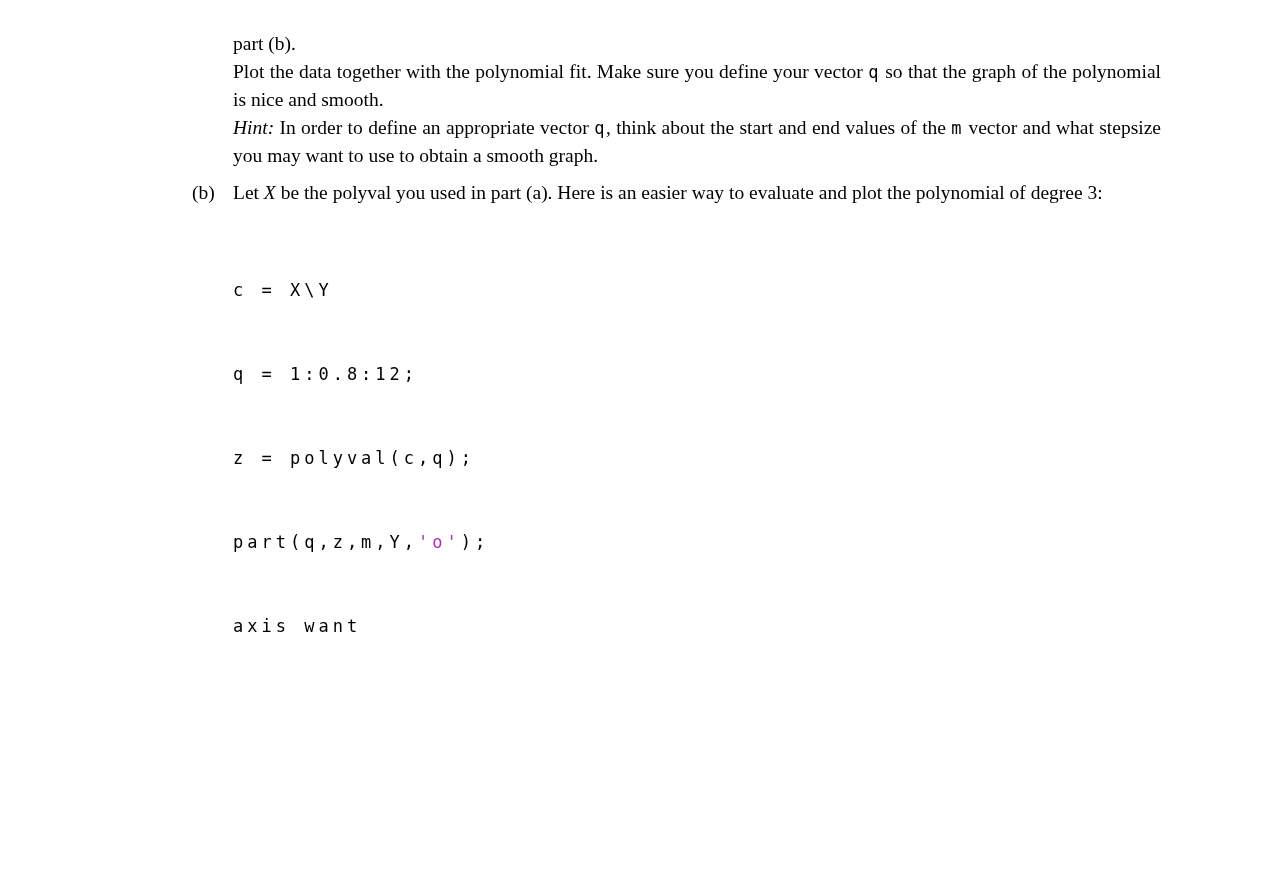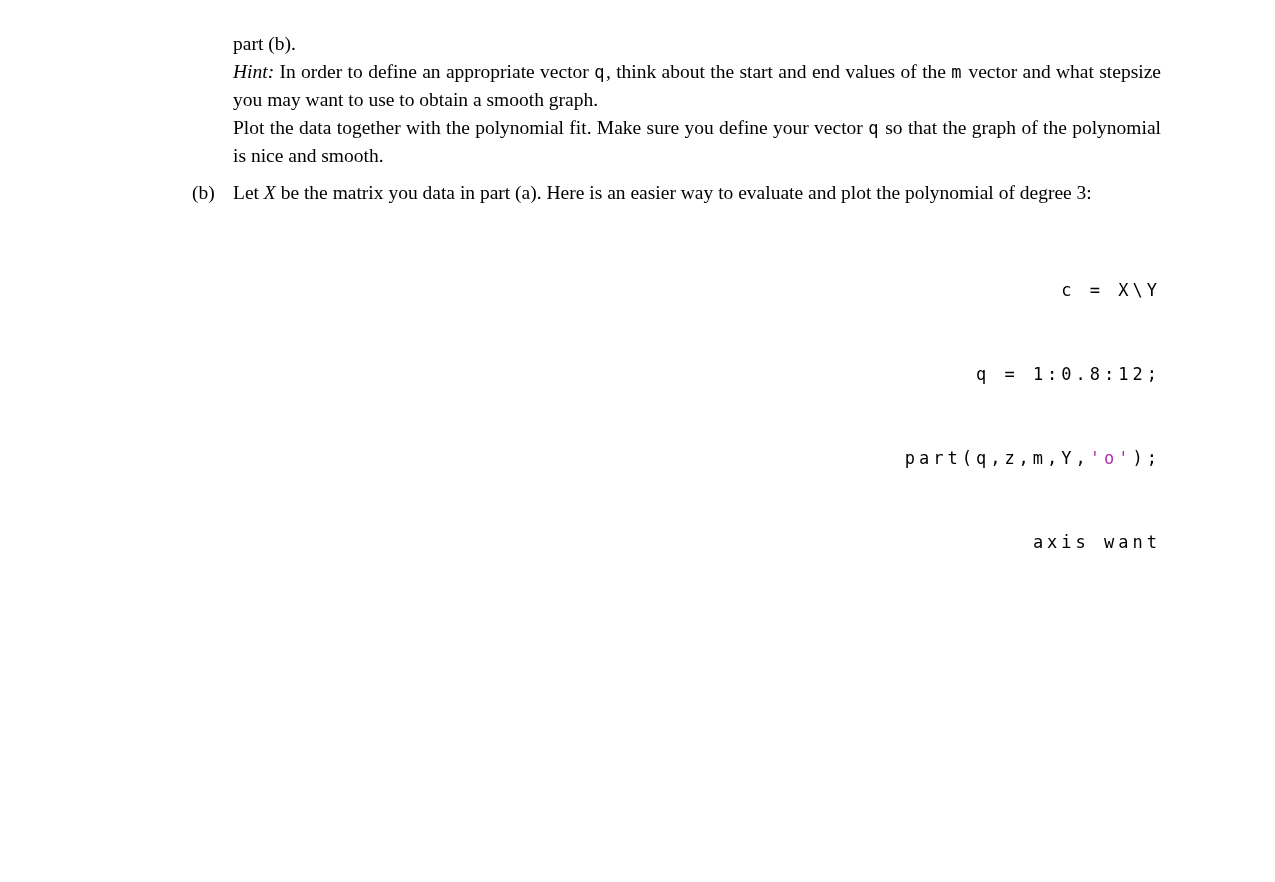--- a/index.html
+++ b/index.html
@@ -43,21 +43,20 @@
     line-height: 28px;
   }
   .codeblock {
     margin-top: 13px;
     margin-bottom: 17px;
     font-family: "DejaVu Sans Mono", monospace;
     font-size: 17px;
     letter-spacing: 4px;
     line-height: 28px;
     white-space: pre;
-    text-align: right;
   }
   .codeline {
     margin: 0;
   }
   
   .r-tt {
     font-family: "DejaVu Sans Mono", monospace;
     font-size: 17px;
     letter-spacing: 1.5px;
   }
@@ -69,32 +68,33 @@
   }
 </style>
 </head>
 <body>
 
 <div class="page">
   <div class="textcol">
 
     <p class="para"><span>part (b).</span></p>
 
+    <p class="para"><span>Plot the data together with the polynomial fit. Make sure you define your vector </span><span class="r-tt">q</span><span> so that the graph of the polynomial is nice and smooth.</span></p>
+
     <p class="para"><span class="r-it">Hint:</span><span> In order to define an appropriate vector </span><span class="r-tt">q</span><span>, think about the start and end values of the </span><span class="r-tt">m</span><span> vector and what stepsize you may want to use to obtain a smooth graph.</span></p>
-
-    <p class="para"><span>Plot the data together with the polynomial fit. Make sure you define your vector </span><span class="r-tt">q</span><span> so that the graph of the polynomial is nice and smooth.</span></p>
 
     <div class="list-item">
       <span class="item-label">(b)</span>
-      <p class="para"><span>Let </span><span class="r-it">X</span><span> be the matrix you data in part (a). Here is an easier way to evaluate and plot the polynomial of degree 3:</span></p>
+      <p class="para"><span>Let </span><span class="r-it">X</span><span> be the polyval you used in part (a). Here is an easier way to evaluate and plot the polynomial of degree 3:</span></p>
     </div>
 
     <div class="codeblock">
       <div class="codeline"><span>c = X\Y</span></div>
       <div class="codeline"><span>q = 1:0.8:12;</span></div>
+      <div class="codeline"><span>z = polyval(c,q);</span></div>
       <div class="codeline"><span>part(q,z,m,Y,</span><span class="r-str">'o'</span><span>);</span></div>
       <div class="codeline"><span>axis want</span></div>
     </div>
 
     <p class="para"></p>
 
   </div>
 </div>
 
 </body></html>

